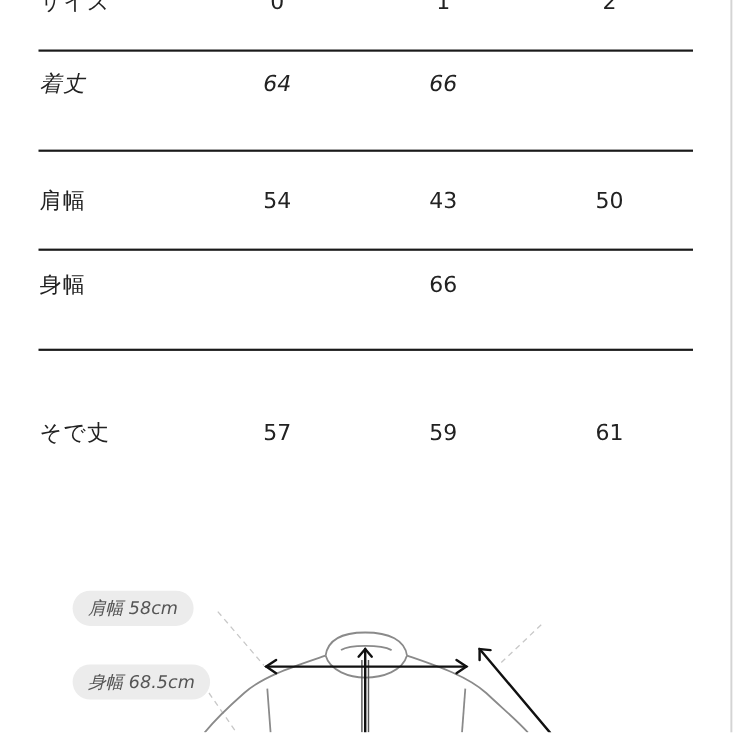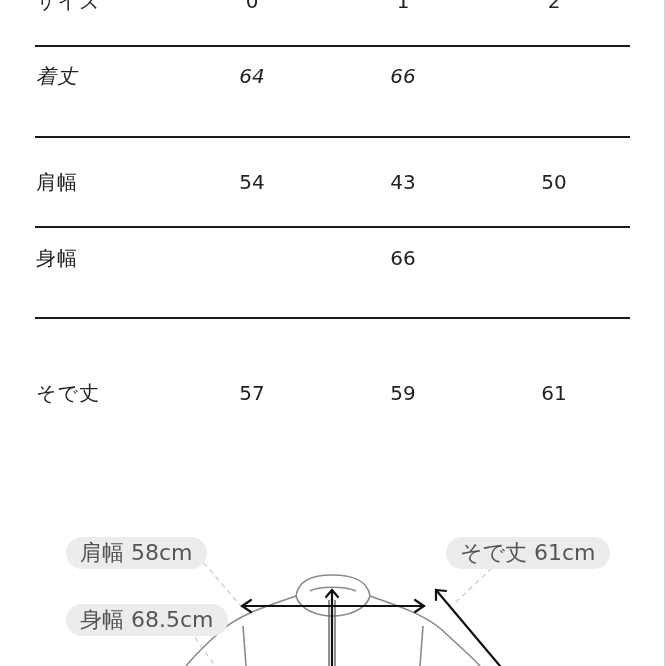--- a/index.html
+++ b/index.html
@@ -23,21 +23,21 @@
     .row .c0 { left: 252px; }
     .row .c1 { left: 403px; }
     .row .c2 { left: 554px; }
     .divider {
       position: absolute; left: 35px; width: 595px; height: 2px; background: #1a1a1a;
     }
     .diagram { position: absolute; left: 0; top: 520px; width: 666px; height: 146px; }
     .pill {
       position: absolute; height: 32px; border-radius: 16px;
       background: #ececec; color: #555555;
-      font-size: 22px; line-height: 32px; padding: 0 14px; white-space: nowrap;
+      font-size: 16px; line-height: 32px; padding: 0 14px; white-space: nowrap; font-style: italic;
     }
     svg.art { position: absolute; left: 0; top: 0; }
   </style>
 </head>
 <body>
 
 <div class="right-edge"></div>
 
 <div class="table">
 
@@ -114,14 +114,13 @@
       <line x1="332" y1="590" x2="332" y2="666"></line>
       <polyline points="326,597 332,590 338,597"></polyline>
 
       <line x1="436" y1="590" x2="500" y2="666"></line>
       <polyline points="436,600 436,590 446,591"></polyline>
     </g>
   </svg>
 
   <div class="pill" style="left:66px; top:17px;">肩幅 58cm</div>
   <div class="pill" style="left:66px; top:84px;">身幅 68.5cm</div>
-  <div class="pill" style="left:446px; top:17px;">そで丈 61cm</div>
 </div>
 
 </body></html>

